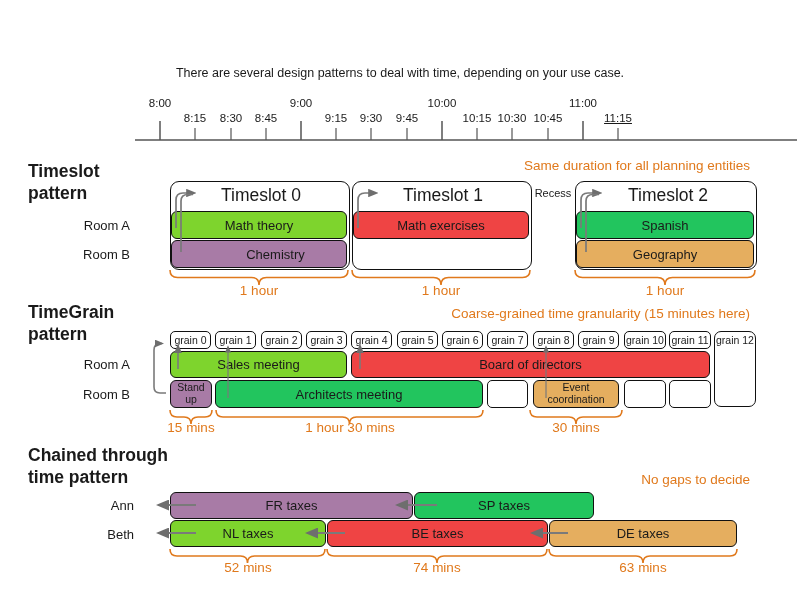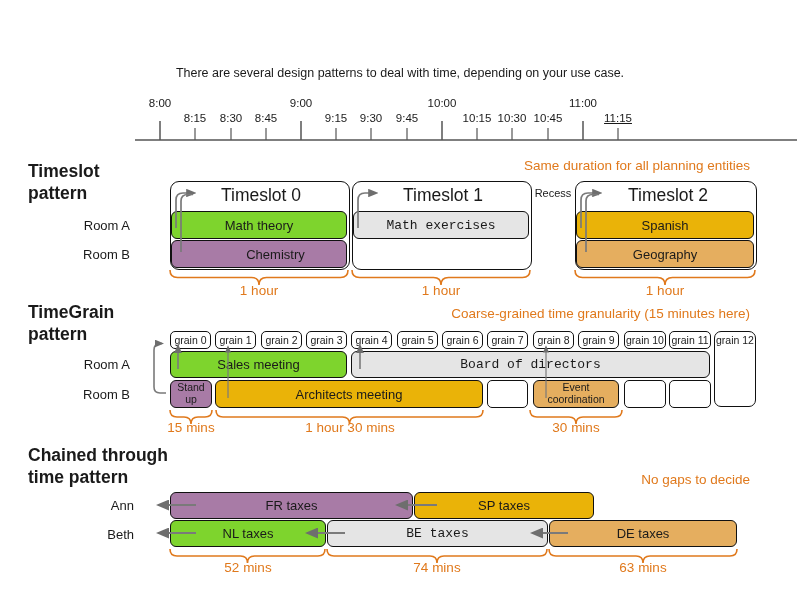--- a/index.html
+++ b/index.html
@@ -18,22 +18,22 @@
   .rowlab{font-size:13px;width:104px;}
   .dur{font-size:13.5px;color:#e0791c;width:140px;}
   .slotbox{background:#fff;border:1.4px solid #111;border-radius:9px;}
   .slottitle{font-size:17.5px;}
   .bar{border:1.6px solid #111;border-radius:6px;display:flex;align-items:center;justify-content:center;font-size:13px;box-sizing:border-box;}
   .bar.small{font-size:10.5px;line-height:1.12;text-align:center;}
   .grain{background:#fff;border:1.2px solid #111;border-radius:5px;box-sizing:border-box;
          font-size:10.5px;text-align:center;line-height:16px;}
   .green{background:#7ed42d;}
   .purple{background:#a87ba6;}
-  .blue{background:#e5e5e5;font-family:Liberation Mono, monospace;}
-  .yellow{background:#eab308;}
+  .blue{background:#ef4444;}
+  .yellow{background:#22c55e;}
   .tan{background:#e5ae5f;}
   .recess{font-size:11px;}
   svg{pointer-events:none;}
 </style>
 </head>
 <body>
 
 <div id="stage">
 
   <div class="abs ctr" id="subtitle">There are several design patterns to deal with time, depending on your use case.</div>

